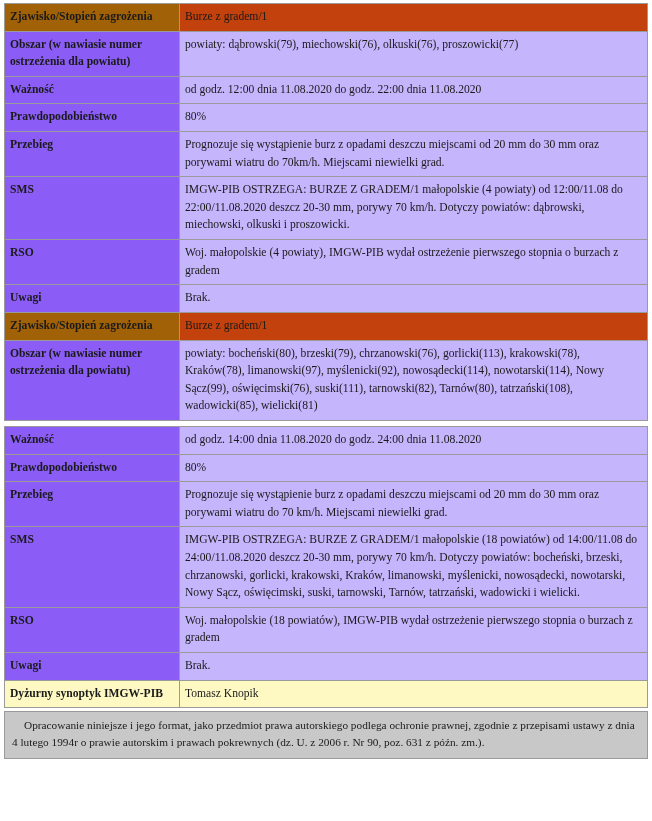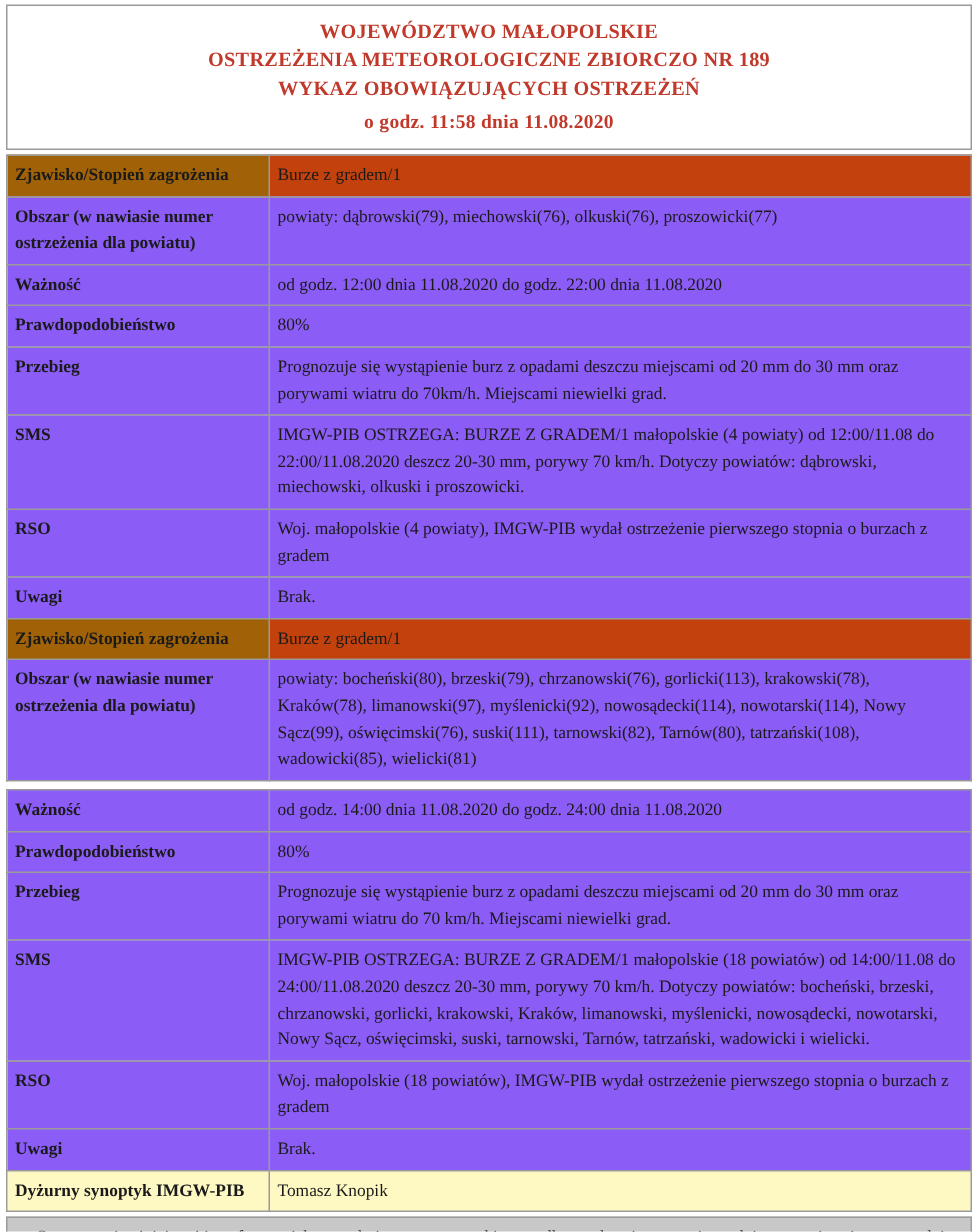--- a/index.html
+++ b/index.html
@@ -59,21 +59,21 @@
     padding: 4px 5px 5px 5px;
     font-size: 11.6px;
     line-height: 1.52;
   }
   td.lbl {
     width: 164px;
     font-weight: bold;
     background: #8b5cf6;
   }
   td.val {
-    background: #8b5cf6;
+    background: #c4b5fd;
     word-wrap: break-word;
   }
   tr.hazard td {
     background: #c2410c;
   }
   tr.hazard td.lbl {
     background: #a16207;
   }
   tr.synoptyk td.lbl,
   tr.synoptyk td.val {
@@ -104,26 +104,20 @@
   }
   .footer-box p:last-child {
     margin-bottom: 0;
   }
 </style>
 </head>
 <body>
 
 <div class="page">
 
-  <div class="header-box">
-    <div class="hline">WOJEWÓDZTWO MAŁOPOLSKIE</div>
-    <div class="hline">OSTRZEŻENIA METEOROLOGICZNE ZBIORCZO NR 189</div>
-    <div class="hline">WYKAZ OBOWIĄZUJĄCYCH OSTRZEŻEŃ</div>
-    <div class="hline sub">o godz. 11:58 dnia 11.08.2020</div>
-  </div>
 
   <table class="warn-table">
     <tbody>
 
       <tr class="hazard">
         <td class="lbl">Zjawisko/Stopień zagrożenia</td>
         <td class="val">Burze z gradem/1</td>
       </tr>
       <tr>
         <td class="lbl">Obszar (w nawiasie numer ostrzeżenia dla powiatu)</td>

